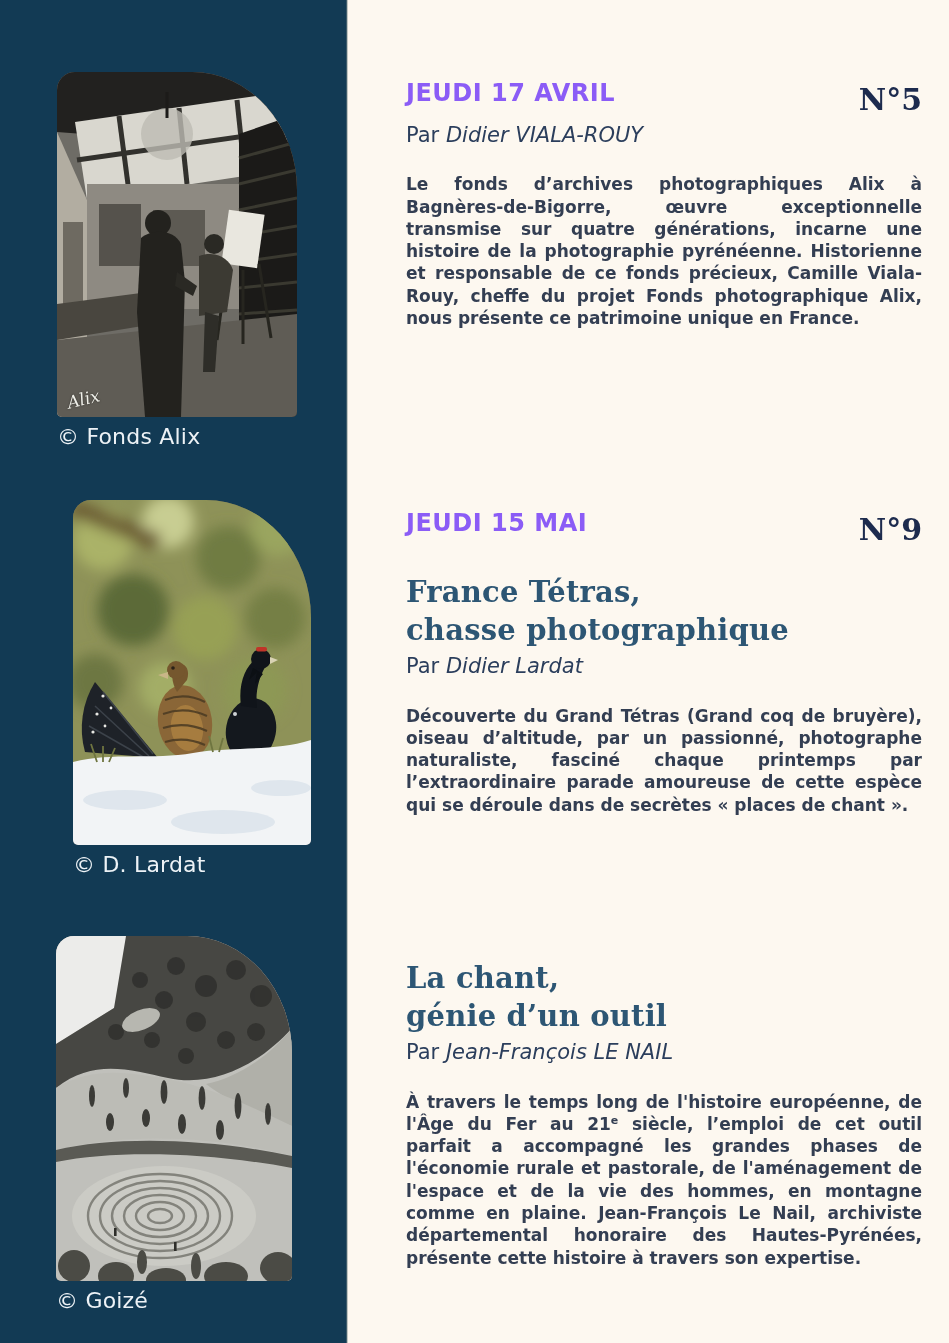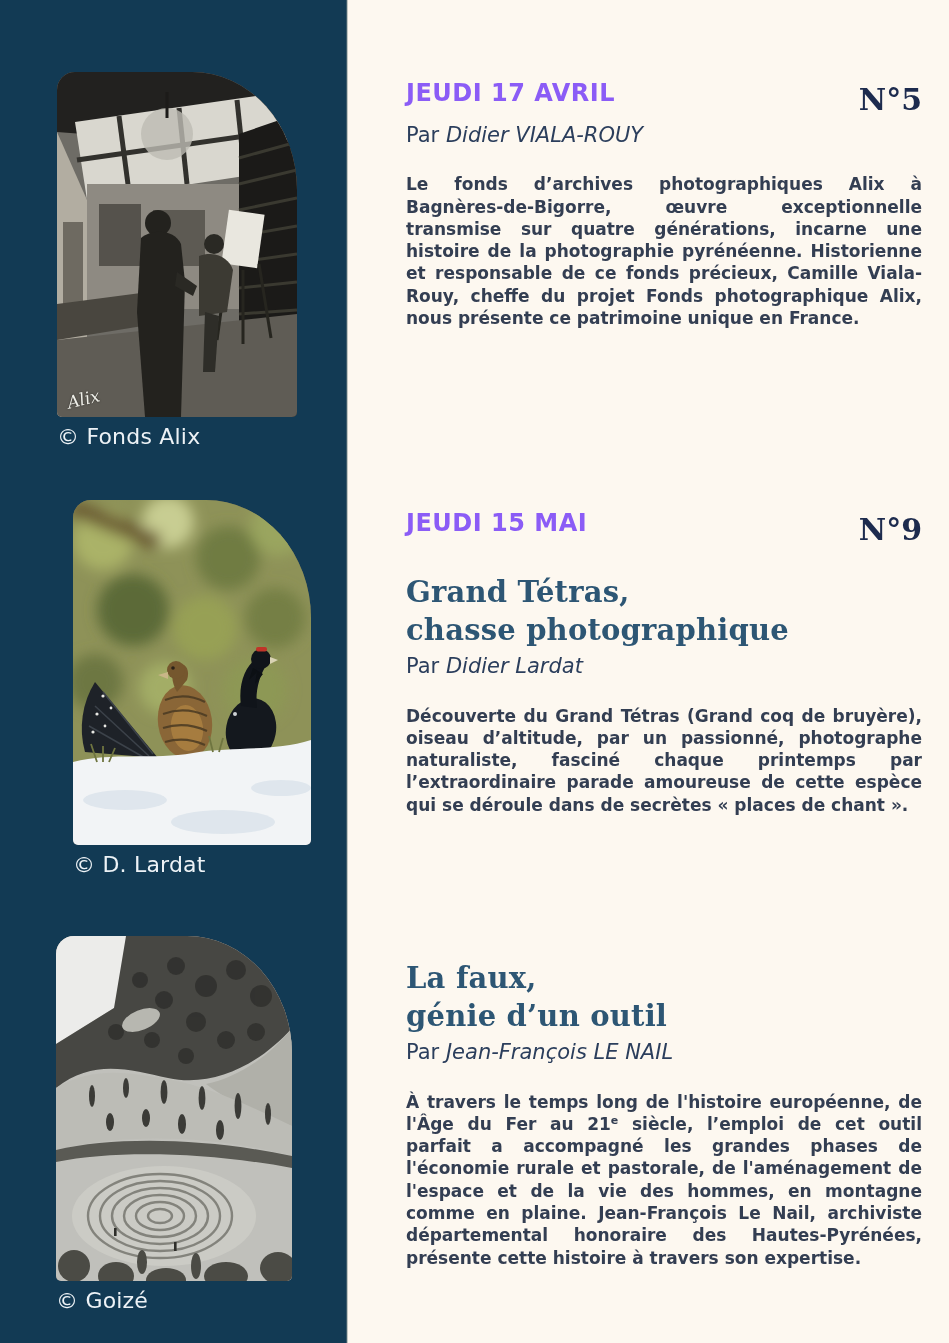--- a/index.html
+++ b/index.html
@@ -282,24 +282,24 @@
       </div>
       <p class="byline"><span>Par </span><em>Didier VIALA-ROUY</em></p>
       <p class="desc"><span>Le fonds d’archives photographiques Alix à Bagnères-de-Bigorre, œuvre exceptionnelle transmise sur quatre générations, incarne une histoire de la photographie pyrénéenne. Historienne et responsable de ce fonds précieux, Camille Viala-Rouy, cheffe du projet Fonds photographique Alix, nous présente ce patrimoine unique en France.</span><sup class="sup"></sup><span></span></p>
     </section>
 
     <section class="event event-2">
       <div class="date-row">
         <h2 class="date">JEUDI 15 MAI</h2>
         <div class="num">N°9</div>
       </div>
-      <h3 class="title"><span>Grand Tétras,</span><br><span>chasse photographique</span></h3>
+      <h3 class="title"><span>France Tétras,</span><br><span>chasse photographique</span></h3>
       <p class="byline"><span>Par </span><em>Didier Lardat</em></p>
       <p class="desc"><span>Découverte du Grand Tétras (Grand coq de bruyère), oiseau d’altitude, par un passionné, photographe naturaliste, fasciné chaque printemps par l’extraordinaire parade amoureuse de cette espèce qui se déroule dans de secrètes « places de chant ».</span><sup class="sup"></sup><span></span></p>
     </section>
 
     <section class="event event-3">
-      <h3 class="title"><span>La faux,</span><br><span>génie d’un outil</span></h3>
+      <h3 class="title"><span>La chant,</span><br><span>génie d’un outil</span></h3>
       <p class="byline"><span>Par </span><em>Jean-François LE NAIL</em></p>
       <p class="desc"><span>À travers le temps long de l'histoire européenne, de l'Âge du Fer au 21</span><sup class="sup">e</sup><span> siècle, l’emploi de cet outil parfait a accompagné les grandes phases de l'économie rurale et pastorale, de l'aménagement de l'espace et de la vie des hommes, en montagne comme en plaine. Jean-François Le Nail, archiviste départemental honoraire des Hautes-Pyrénées, présente cette histoire à travers son expertise.</span></p>
     </section>
   </main>
 </div>
 
 </body></html>

